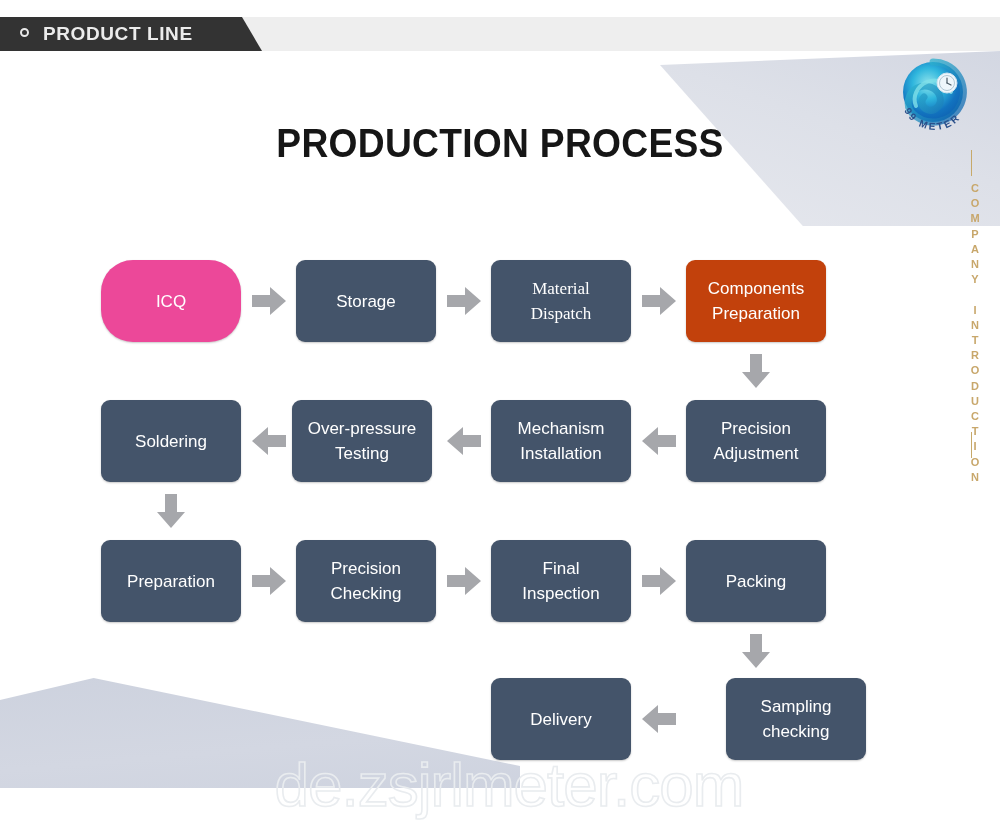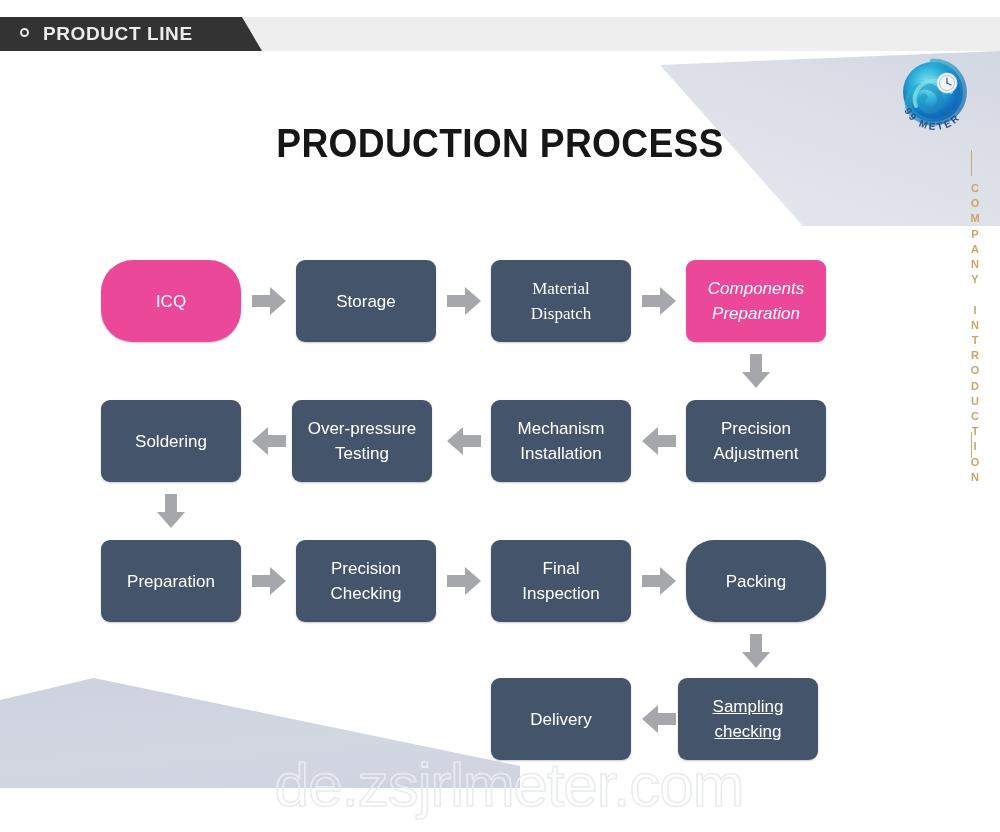--- a/index.html
+++ b/index.html
@@ -146,21 +146,21 @@
         <svg width="34" height="28" viewBox="0 0 34 28">
           <polygon points="0,8 18,8 18,0 34,14 18,28 18,20 0,20" fill="#a6a7ab"></polygon>
         </svg>
       </div>
       <div class="box" style="left: 491px; top: 260px; background: rgb(68, 84, 106); font-family: Liberation Serif, serif;">Material<br>Dispatch</div>
       <div class="arrow" style="left: 641.5px; top: 287px;">
         <svg width="34" height="28" viewBox="0 0 34 28">
           <polygon points="0,8 18,8 18,0 34,14 18,28 18,20 0,20" fill="#a6a7ab"></polygon>
         </svg>
       </div>
-      <div class="box" style="left: 686px; top: 260px; background: #ec4899; font-style: italic;">Components<br>Preparation</div>
+      <div class="box" style="left: 686px; top: 260px; background: #c2410c;">Components<br>Preparation</div>
       <div class="box" style="left: 101px; top: 400px; background: rgb(68, 84, 106);">Soldering</div>
       <div class="arrow" style="left: 251.5px; top: 427px;">
         <svg width="34" height="28" viewBox="0 0 34 28">
           <polygon points="34,8 16,8 16,0 0,14 16,28 16,20 34,20" fill="#a6a7ab"></polygon>
         </svg>
       </div>
       <div class="box" style="left: 292px; top: 400px; background: rgb(68, 84, 106);">Over-pressure<br>Testing</div>
       <div class="arrow" style="left: 446.5px; top: 427px;">
         <svg width="34" height="28" viewBox="0 0 34 28">
           <polygon points="34,8 16,8 16,0 0,14 16,28 16,20 34,20" fill="#a6a7ab"></polygon>
@@ -184,28 +184,28 @@
         <svg width="34" height="28" viewBox="0 0 34 28">
           <polygon points="0,8 18,8 18,0 34,14 18,28 18,20 0,20" fill="#a6a7ab"></polygon>
         </svg>
       </div>
       <div class="box" style="left: 491px; top: 540px; background: rgb(68, 84, 106);">Final<br>Inspection</div>
       <div class="arrow" style="left: 641.5px; top: 567px;">
         <svg width="34" height="28" viewBox="0 0 34 28">
           <polygon points="0,8 18,8 18,0 34,14 18,28 18,20 0,20" fill="#a6a7ab"></polygon>
         </svg>
       </div>
-      <div class="box" style="left: 686px; top: 540px; background: rgb(68, 84, 106); border-radius: 28px;">Packing</div>
+      <div class="box" style="left: 686px; top: 540px; background: rgb(68, 84, 106);">Packing</div>
       <div class="box" style="left: 491px; top: 678px; background: rgb(68, 84, 106);">Delivery</div>
       <div class="arrow" style="left: 641.5px; top: 705px;">
         <svg width="34" height="28" viewBox="0 0 34 28">
           <polygon points="34,8 16,8 16,0 0,14 16,28 16,20 34,20" fill="#a6a7ab"></polygon>
         </svg>
       </div>
-      <div class="box" style="left: 678px; top: 678px; background: rgb(68, 84, 106); text-decoration: underline;">Sampling<br>checking</div>
+      <div class="box" style="left: 726px; top: 678px; background: rgb(68, 84, 106);">Sampling<br>checking</div>
       <div class="arrow" style="left: 742px; top: 354px;">
         <svg width="28" height="34" viewBox="0 0 28 34">
           <polygon points="8,0 20,0 20,18 28,18 14,34 0,18 8,18" fill="#a6a7ab"></polygon>
         </svg>
       </div>
       <div class="arrow" style="left: 157px; top: 494px;">
         <svg width="28" height="34" viewBox="0 0 28 34">
           <polygon points="8,0 20,0 20,18 28,18 14,34 0,18 8,18" fill="#a6a7ab"></polygon>
         </svg>
       </div>

